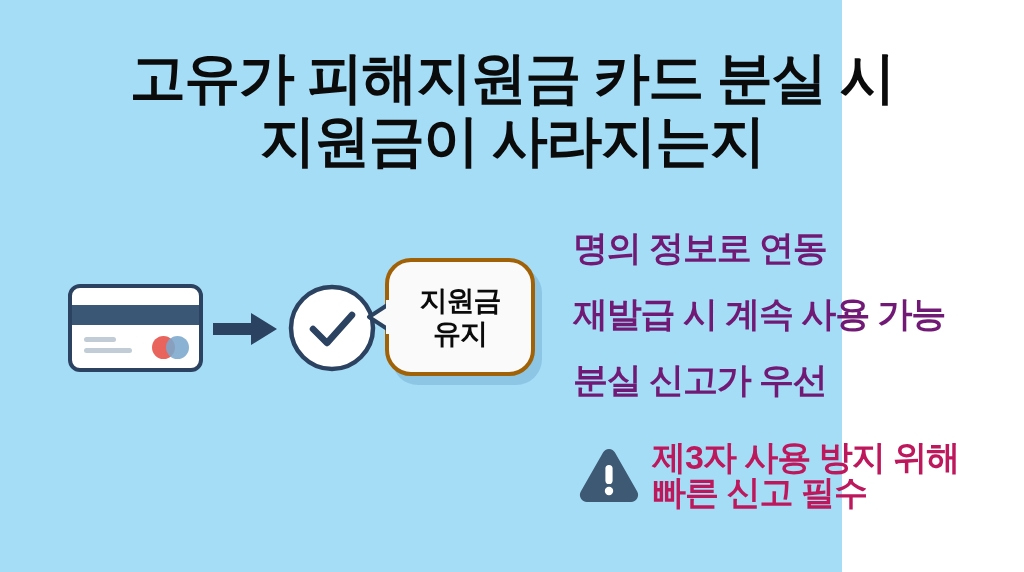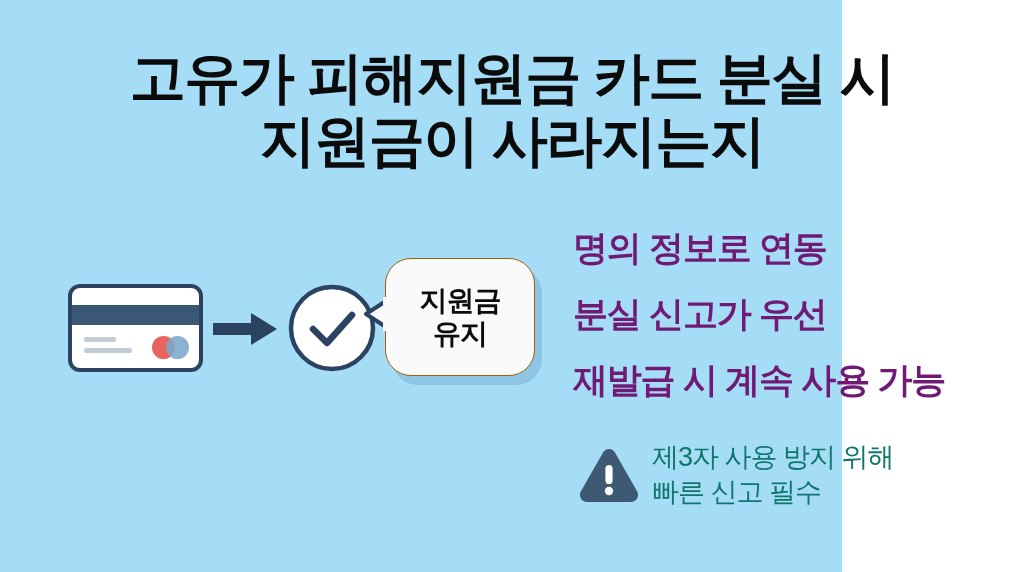--- a/index.html
+++ b/index.html
@@ -105,21 +105,21 @@
   }
 
   
   .bubble {
     position: absolute;
     left: 330px;
     top: 8px;
     width: 150px;
     height: 118px;
     background: #fafafa;
-    border: 1px solid #a16207;
+    border: 4px solid #a16207;
     border-radius: 26px;
     box-sizing: border-box;
     box-shadow: 7px 9px 0 rgba(110, 170, 205, 0.45);
   }
   .bubble-text {
     position: absolute;
     left: 0;
     top: 0;
     width: 100%;
     height: 100%;
@@ -169,23 +169,23 @@
     display: flex;
     align-items: center;
   }
   .warning-icon {
     width: 62px;
     height: 58px;
     flex: 0 0 auto;
   }
   .warning-text {
     margin-left: 12px;
-    color: #0f766e;
-    font-weight: 400;
-    font-size: 27px;
+    color: #be185d;
+    font-weight: 700;
+    font-size: 34px;
     line-height: 35px;
     letter-spacing: -1px;
     white-space: nowrap;
   }
   .warning-text .wline { display: block; }
 </style>
 </head>
 <body>
 
 <div id="canvas">
@@ -222,22 +222,22 @@
       <div class="bubble-text">
         <span>지원금</span>
         <span>유지</span>
       </div>
     </div>
 
   </div>
 
   <div class="points">
     <div class="point">명의 정보로 연동</div>
+    <div class="point">재발급 시 계속 사용 가능</div>
     <div class="point">분실 신고가 우선</div>
-    <div class="point">재발급 시 계속 사용 가능</div>
   </div>
 
   <div class="warning">
     <svg class="warning-icon" viewBox="0 0 62 58">
       <path d="M31 3 C33.6 3 35.8 4.4 37.1 6.7 L59.2 45.6 C60.5 47.9 60.4 50.5 59.1 52.6
                C57.8 54.7 55.6 56 53 56 H9 C6.4 56 4.2 54.7 2.9 52.6
                C1.6 50.5 1.5 47.9 2.8 45.6 L24.9 6.7 C26.2 4.4 28.4 3 31 3 Z" fill="#3e5973"></path>
       <rect x="27.4" y="19" width="7.2" height="19" rx="3.6" fill="#ffffff"></rect>
       <circle cx="31" cy="45" r="4.2" fill="#ffffff"></circle>
     </svg>

